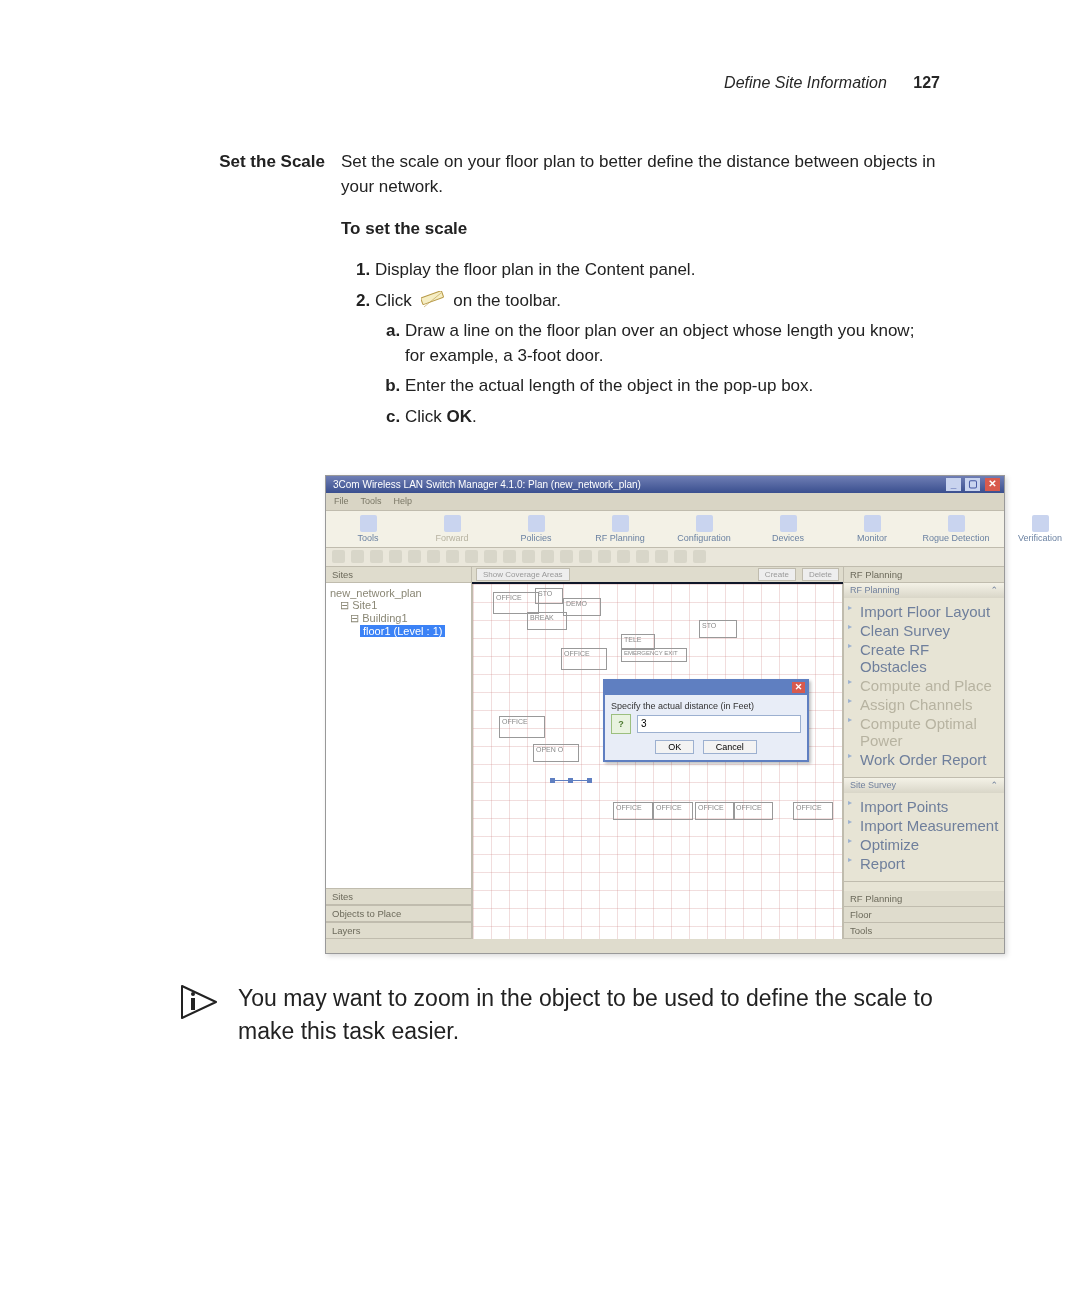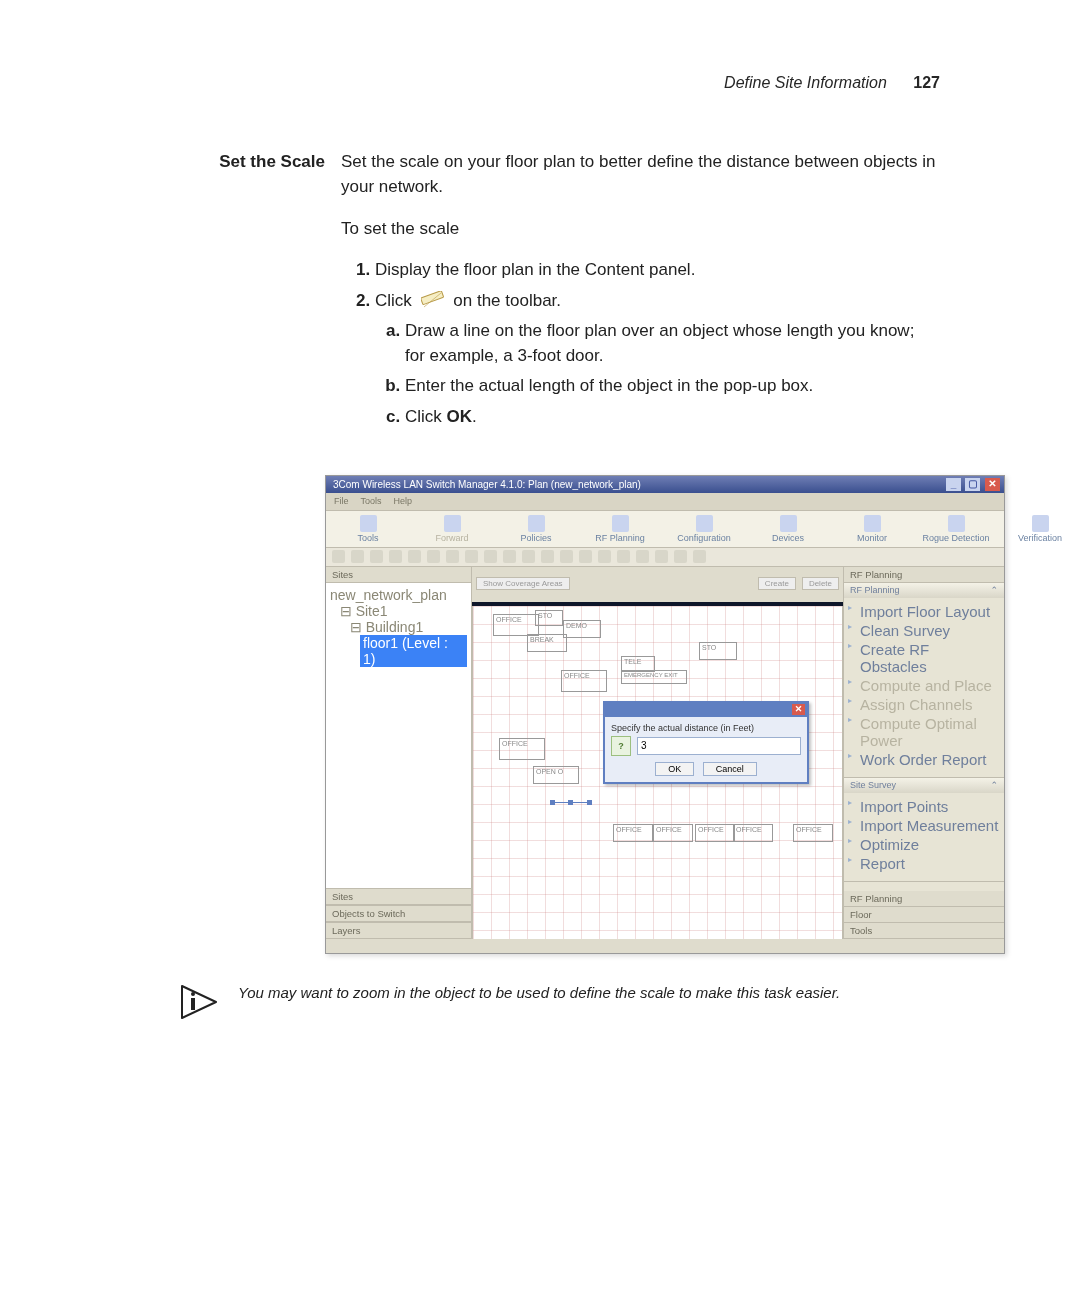--- a/index.html
+++ b/index.html
@@ -3,21 +3,21 @@
 <meta charset="utf-8">
 <style>
   html,body{margin:0;padding:0;background:#fff;font-family:"Segoe UI",Arial,sans-serif;color:#222}
   .page{width:1080px;height:1148px;position:relative;box-sizing:border-box;padding:70px 140px 40px 180px}
   .hdr{position:absolute;top:74px;right:140px;font-style:italic;font-size:16px;color:#262626}
   .hdr .pnum{font-weight:700;font-style:normal;margin-left:22px}
   .body{margin-top:80px}
   .row{display:flex}
   .lead{width:145px;font-weight:700;font-size:17px;text-align:right;padding-right:16px;line-height:1.4}
   .txt{flex:1;font-size:17px;line-height:1.45}
-  .sub-head{font-weight:400;margin-top:18px;margin-bottom:16px}
+  .sub-head{font-weight:700;margin-top:18px;margin-bottom:16px}
   ol.n1{margin:14px;padding-left:20px}
   ol.n1>li{margin-bottom:6px}
   ol.n1>li::marker{font-weight:700}
   ol.a1{list-style-type:lower-alpha;margin:6px 0 0 0;padding-left:30px}
   ol.a1>li{margin-bottom:6px}
   ol.a1>li::marker{font-weight:700}
   .ruler{display:inline-block;width:24px;height:18px;vertical-align:-3px;margin:0 4px}
   .ruler svg{width:24px;height:18px}
   
   .shot{margin:31px 0 0 145px;width:678px;border:1px solid #999;box-shadow:2px 2px 5px rgba(0,0,0,.15);font-size:9px;color:#555}
@@ -30,25 +30,25 @@
   .menubar{height:17px;background:#d9d5c5;display:flex;align-items:center;gap:12px;padding:0 8px;color:#7a7766;border-bottom:1px solid #c0bcae}
   .bigtb{height:36px;background:#f3f1e6;display:flex;border-bottom:1px solid #c0bcae}
   .bigtb div{flex:0 0 auto;width:84px;text-align:center;padding-top:4px;color:#6b82a2;font-size:9px}
   .bigtb div .ic{display:block;height:17px;margin:0 auto 1px;width:17px;background:#c9d4ef;border-radius:2px}
   .bigtb div.dis{color:#b7b3a1}
   .smalltb{height:18px;background:#eae7db;display:flex;align-items:center;gap:6px;padding:0 6px;border-bottom:1px solid #c0bcae}
   .smalltb span{display:inline-block;width:13px;height:13px;background:#d8d6c9;border-radius:2px}
   .appbody{display:flex;height:372px;background:#e7e4d5}
   .leftcol{width:145px;display:flex;flex-direction:column;border-right:1px solid #c0bcae}
   .panehdr{height:15px;background:#dfdccd;padding:0 6px;line-height:15px;border-bottom:1px solid #c0bcae;color:#6c6a5b;font-size:9.5px}
-  .tree{flex:1;background:#fff;padding:4px 4px;color:#8a8775;font-size:14px}
+  .tree{flex:1;background:#fff;padding:4px 4px;color:#8a8775;font-size:11px}
   .tree .sel{background:#3b82f6;color:#fff;padding:0 3px;display:inline-block}
   .leftbot .panehdr{border-top:1px solid #c0bcae}
   .center{flex:1;display:flex;flex-direction:column}
-  .ctop{height:15px;background:#dfdccd;display:flex;align-items:flex-start;gap:6px;padding:10px 4px;border-bottom:4px solid #0f172a}
+  .ctop{height:15px;background:#dfdccd;display:flex;align-items:center;gap:6px;padding:0 4px;border-bottom:2px solid #0f172a}
   .ctop button{height:13px;font-size:8px;border:1px solid #c0bcae;background:#eee;color:#999;padding:0 6px}
   .canvas{flex:1;position:relative;background:#fff;border-left:1px solid #c0bcae;border-right:1px solid #c0bcae;overflow:hidden}
   .grid{position:absolute;inset:0;background-image:linear-gradient(rgba(200,120,120,.25) 1px,transparent 1px),linear-gradient(90deg,rgba(200,120,120,.25) 1px,transparent 1px);background-size:18px 18px}
   .room{position:absolute;border:1px solid #999;font-size:7px;color:#888;padding:1px 2px;background:rgba(255,255,255,0)}
   .pop{position:absolute;border:2px solid #5f7fc1;background:#e8edf7;padding:6px;width:190px;left:130px;top:95px;box-shadow:2px 2px 3px rgba(0,0,0,.25)}
   .pop .pt{height:14px;background:#5f7fc1;margin:-6px -6px 6px;display:flex;align-items:center;justify-content:flex-end;padding:0 2px}
   .pop .pt span{width:13px;height:11px;background:#d85a4d;color:#fff;font-size:9px;font-weight:700;text-align:center;line-height:11px}
   .pop .lbl{font-size:9px;color:#333;margin-bottom:3px}
   .pop .inrow{display:flex;align-items:center;gap:6px;margin-bottom:6px}
   .pop .q{width:18px;height:18px;background:#e9f3e0;border:1px solid #9cbf7f;color:#4d7a2f;font-weight:700;text-align:center;line-height:18px}
@@ -59,21 +59,21 @@
   .rsec{border-bottom:1px solid #c0bcae}
   .rsec .hdr2{height:15px;background:linear-gradient(#f4f2e7,#d9d6c8);line-height:15px;padding:0 6px;color:#6f7f9c;font-size:9px;display:flex;justify-content:space-between}
   .rsec ul{list-style:none;margin:0;padding:4px 4px 8px}
   .rsec li{font-size:15px;color:#6f7f9c;padding:1px 0 1px 12px;position:relative}
   .rsec li.dis{color:#b7b3a1}
   .rsec li::before{content:'▸';position:absolute;left:0;font-size:8px;color:#9ab0cf}
   .status{height:14px;background:#dfdccd}
   
   .note{display:flex;margin:28px 0 0 0;gap:18px;align-items:flex-start}
   .note .iico{width:40px;height:40px;flex:0 0 auto}
-  .note .ntxt{font-style:italic;font-size:15px;line-height:1.45}
+  .note .ntxt{font-size:23px;line-height:1.45}
 </style>
 </head>
 <body>
 
 <div class="page">
   <div class="hdr">
     <span>Define Site Information</span>
     <span class="pnum">127</span>
   </div>
 
@@ -158,21 +158,21 @@
         <div class="leftcol">
           <div class="panehdr">Sites</div>
           <div class="tree">
             <div>new_network_plan</div>
             <div style="padding-left:10px">⊟ <span>Site1</span></div>
             <div style="padding-left:20px">⊟ <span>Building1</span></div>
             <div style="padding-left:30px"><span class="sel">floor1 (Level : 1)</span></div>
           </div>
           <div class="leftbot">
             <div class="panehdr">Sites</div>
-            <div class="panehdr">Objects to Switch</div>
+            <div class="panehdr">Objects to Place</div>
             <div class="panehdr">Layers</div>
           </div>
         </div>
         <div class="center">
           <div class="ctop">
             <button>Show Coverage Areas</button>
             <div style="flex:1"></div>
             <button disabled="">Create</button>
             <button disabled="">Delete</button>
           </div>

